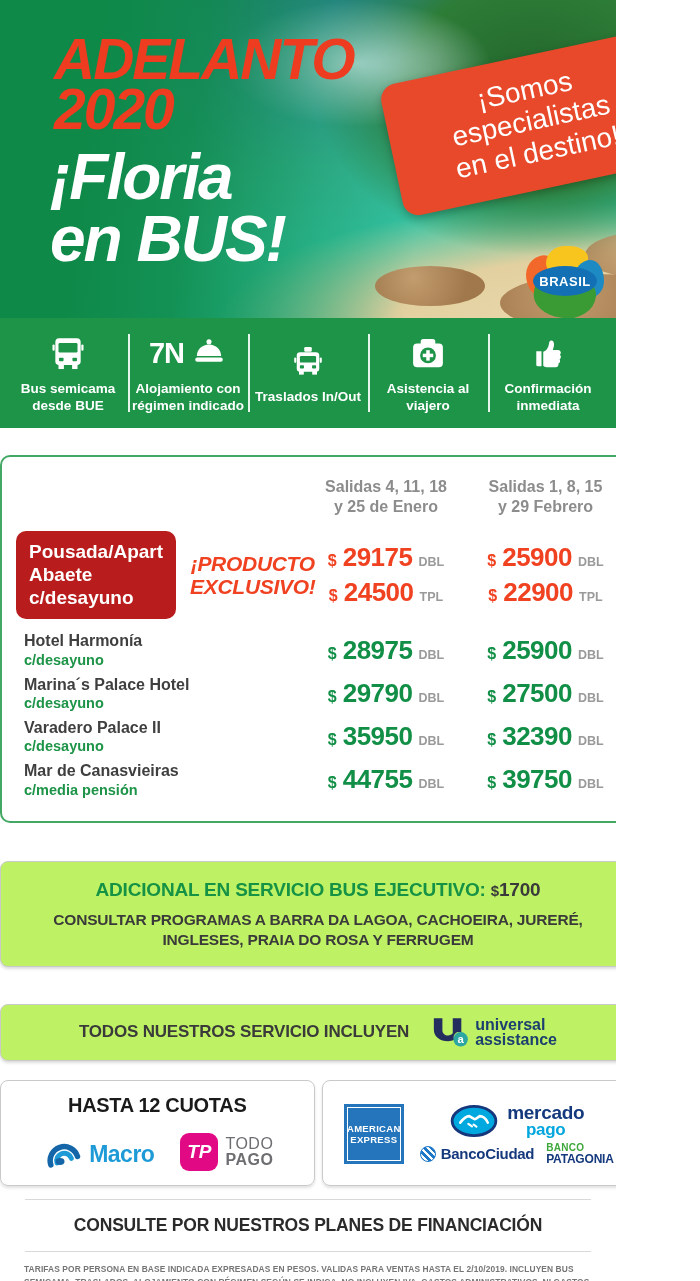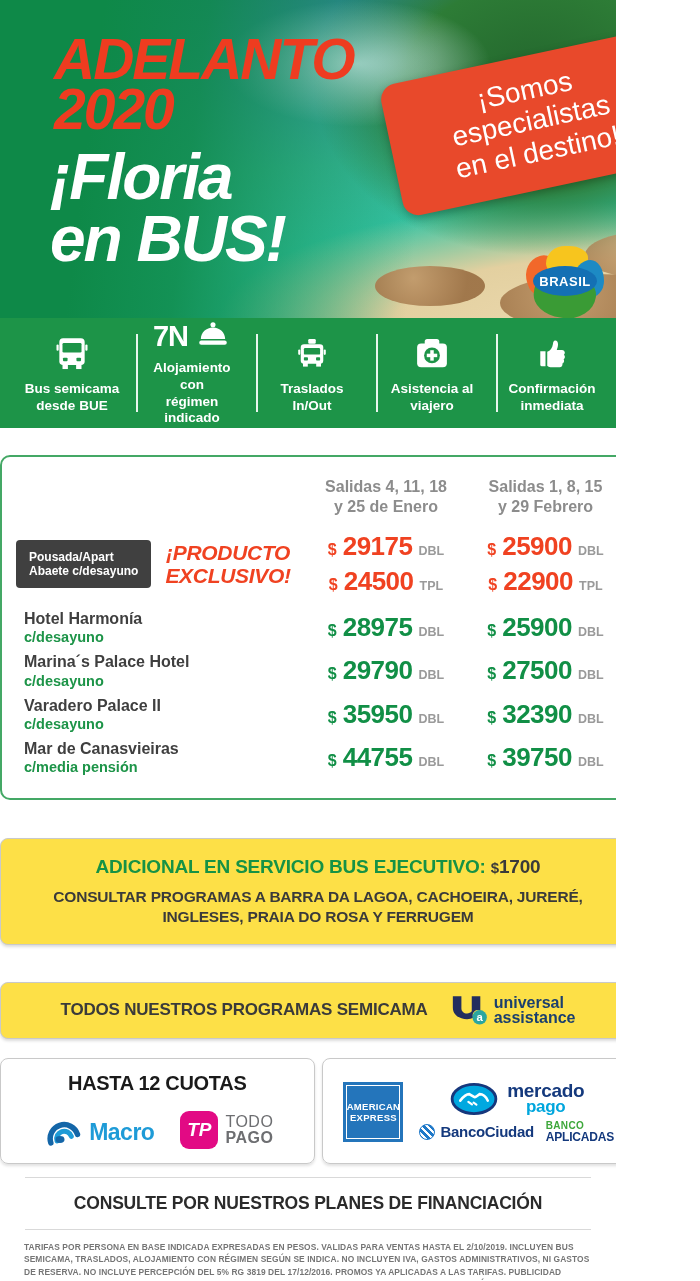--- a/index.html
+++ b/index.html
@@ -51,56 +51,56 @@
   .blob-blue{ right:0; top:14px; width:30px; height:38px; background:#1d8ac4; border-radius:55% 45% 50% 50%/50% 55% 45% 50%; }
   .blob-green{ left:8px; top:24px; width:62px; height:48px; background:#3a9b35; border-radius:45% 55% 50% 50%/50% 50% 55% 45%; transform:rotate(8deg); }
   .brasil-center{
     position:absolute; left:7px; top:20px; width:64px; height:30px; background:#1470b4;
     border-radius:50%; display:flex; align-items:center; justify-content:center;
     color:#fff; font-size:13px; font-weight:bold; letter-spacing:.5px;
   }
 
   
   .services{ height:110px; background:#1d9448; display:flex; align-items:stretch; padding:0 8px; }
-  .service{ flex:1; position:relative; display:flex; flex-direction:column; align-items:center; justify-content:center; color:#fff; padding:6px 4px;margin-left:8px; }
+  .service{ flex:1; position:relative; display:flex; flex-direction:column; align-items:center; justify-content:center; color:#fff; padding:6px 4px; }
   .service + .service::before{ content:""; position:absolute; left:0; top:16px; bottom:16px; width:2px; background:rgba(255,255,255,.9); }
   .icon-wrap{ height:44px; display:flex; align-items:center; justify-content:center; gap:7px; }
   .badge7n{ font-size:29px; font-weight:800; letter-spacing:-1px; }
   .service-label{ margin-top:5px; font-size:13.5px; font-weight:bold; text-align:center; line-height:1.25; }
 
   
   .price-card{
     width:636px; margin:27px auto 0; border:2px solid #44a865; border-radius:10px;
     padding:20px 14px 16px;
   }
   .pgrid{ display:grid; grid-template-columns:285px 170px 1fr; align-items:center; }
   .grid-header{ margin-bottom:14px; }
   .col-h{ text-align:center; color:#8c8c8c; font-weight:bold; font-size:16px; line-height:1.25; }
   .row{ margin-bottom:6px; }
   .row-exclusive{ margin-bottom:12px; }
   .left-ex{ display:flex; align-items:center; gap:14px; }
   .hotel-badge{
-    background:#404040; color:#fff; border-radius:4px; padding:10px 13px;
-    font-size:12px; font-weight:bold; line-height:1.2;
+    background:#b91c1c; color:#fff; border-radius:10px; padding:10px 13px;
+    font-size:19px; font-weight:bold; line-height:1.2;
   }
   .excl-note{ color:#f04221; font-size:21px; font-weight:800; font-style:italic; text-align:center; line-height:1.1; letter-spacing:-.3px; }
   .pcell{ display:flex; flex-direction:column; align-items:center; justify-content:center; gap:4px; }
   .price{ display:flex; align-items:baseline; gap:6px; }
   .cur{ font-size:16px; font-weight:bold; }
   .val{ font-size:26px; font-weight:800; letter-spacing:-.5px; }
   .basis{ font-size:12.5px; font-weight:bold; color:#9a9a9a; }
   .green .cur,.green .val{ color:#118f46; }
   .red .cur,.red .val{ color:#f04221; }
   .hotel-name{ padding-left:8px; font-size:16px; font-weight:bold; color:#3f3f3f; line-height:1.2; }
   .hotel-reg{ padding-left:8px; font-size:14.5px; font-weight:bold; color:#1d9448; line-height:1.25; }
 
   
   .info-box{
     width:636px; margin:0 auto; border:1px solid #c9c9c9; border-radius:8px;
-    box-shadow:0 2px 3px rgba(0,0,0,.14); text-align:center; background:#fde047;
+    box-shadow:0 2px 3px rgba(0,0,0,.14); text-align:center; background:#bef264;
   }
   .adicional{ margin-top:38px; padding:17px 24px 16px; }
   .adic-title{ font-size:19px; font-weight:800; color:#169245; letter-spacing:-.2px; }
   .adic-price{ color:#3a3a3a; }
   .adic-price .cur-sm{ font-size:15px; }
   .adic-sub{ margin-top:9px; font-size:15.5px; font-weight:800; color:#3a3a3a; line-height:1.3; letter-spacing:-.2px; }
   .includes{ margin-top:37px; height:57px; display:flex; align-items:center; justify-content:center; gap:22px; }
   .inc-label{ font-size:17px; font-weight:800; color:#3a3a3a; letter-spacing:-.2px; }
   .ua-logo{ display:flex; align-items:center; gap:6px; }
   .ua-text{ display:flex; flex-direction:column; align-items:flex-start; line-height:.95; }
@@ -375,21 +375,21 @@
       <span>ADICIONAL EN SERVICIO BUS EJECUTIVO:</span>
       <span class="adic-price">
         <span class="cur-sm">$</span><span>1700</span>
       </span>
     </div>
     <div class="adic-sub pre">CONSULTAR PROGRAMAS A BARRA DA LAGOA, CACHOEIRA, JURERÉ,
 INGLESES, PRAIA DO ROSA Y FERRUGEM</div>
   </section>
 
   <section class="info-box includes">
-    <span class="inc-label">TODOS NUESTROS PROGRAMAS SEMICAMA</span>
+    <span class="inc-label">TODOS NUESTROS SERVICIO INCLUYEN</span>
     <div class="ua-logo">
       <svg width="38" height="33" viewBox="0 0 40 34">
         <path d="M3 2h9v12.5c0 3.4 2.6 5.6 6 5.6 2 0 3.8-.8 4.9-2.2V2h9v15.2c-3.2-1.9-8 .4-8 4.7 0 1 .2 1.9.7 2.7-1.9 1-4.1 1.5-6.6 1.5C9.5 26.1 3 21.2 3 14z" fill="#232e5e"></path>
         <circle cx="31.2" cy="24.2" r="7.6" fill="#2ba6a0"></circle>
         <text x="31.2" y="28.2" font-size="12" font-weight="bold" fill="#fff" text-anchor="middle" font-family="Liberation Sans, sans-serif">a</text>
       </svg>
       <div class="ua-text">
         <span>universal</span>
         <span>assistance</span>
       </div>
@@ -436,21 +436,21 @@
               <span class="mp2">pago</span>
             </div>
           </div>
           <div class="banks-row">
             <div class="bc">
               <span class="bc-mark"></span>
               <span class="bc-text">BancoCiudad</span>
             </div>
             <div class="bp">
               <span class="bp1">BANCO</span>
-              <span class="bp2">APLICADAS</span>
+              <span class="bp2">PATAGONIA</span>
             </div>
           </div>
         </div>
       </div>
     </div>
   </section>
 
   <section class="financing">
     <span>CONSULTE POR NUESTROS PLANES DE FINANCIACIÓN</span>
   </section>

